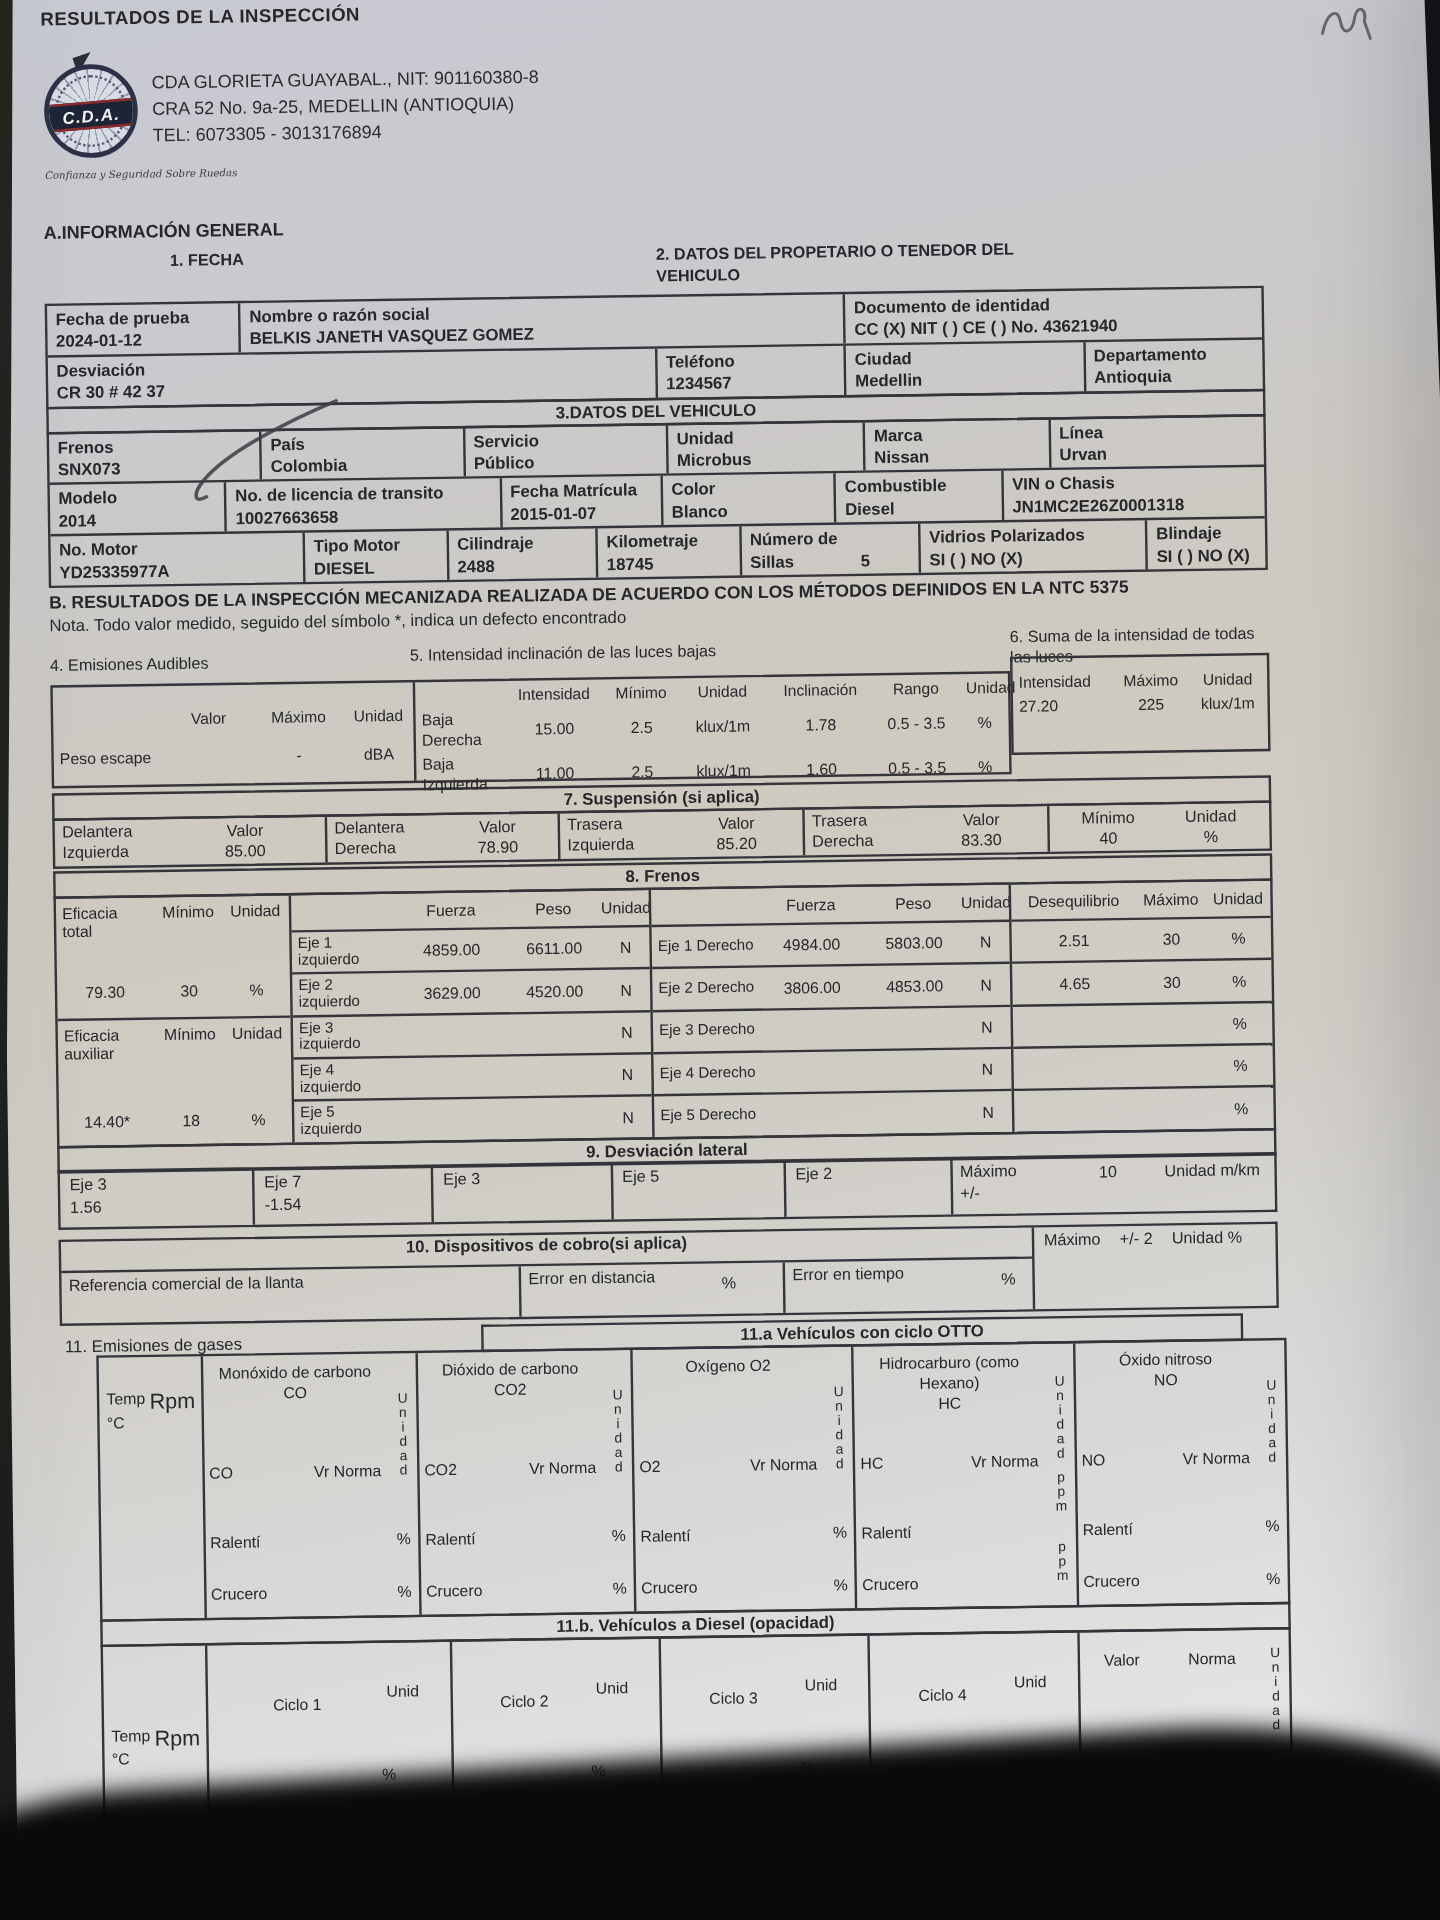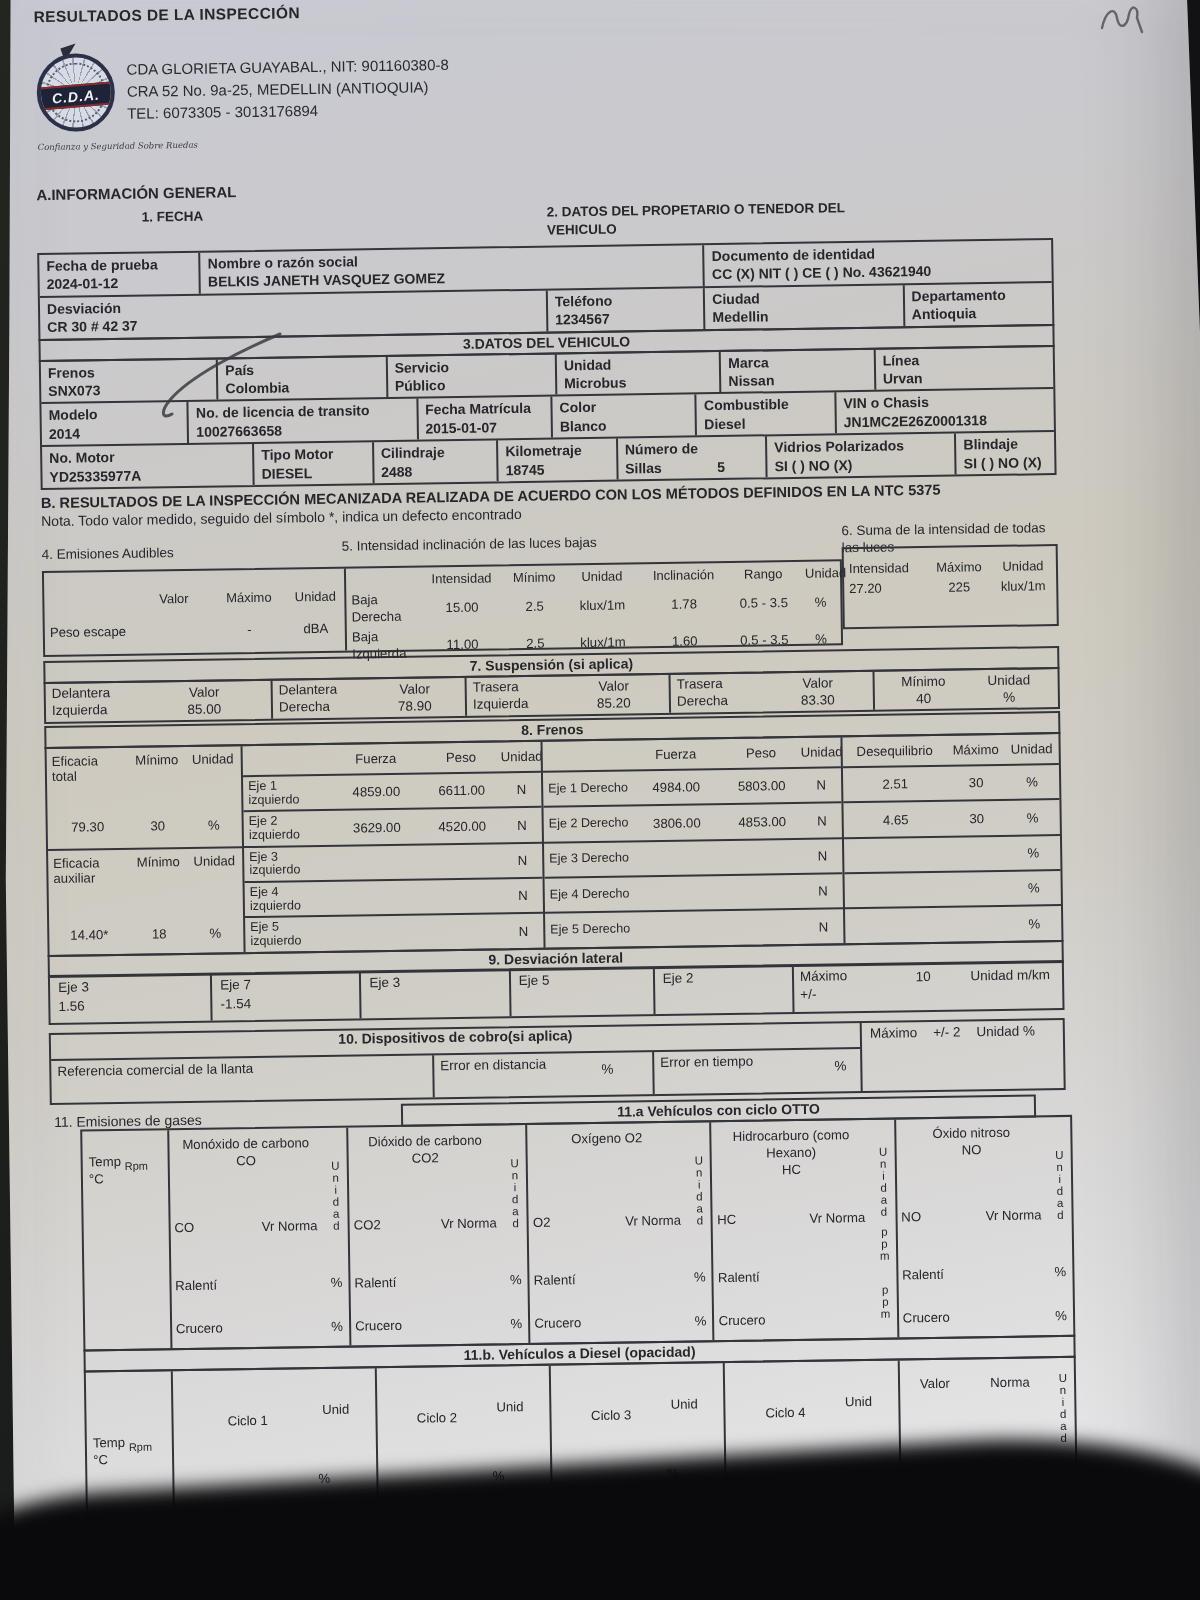--- a/index.html
+++ b/index.html
@@ -89,21 +89,21 @@
   .s10row { flex:1; display:flex; border-top:var(--bd); }
   .s10c { padding:2px 6px; line-height:1.3; }
   .s10R { width:207px; border-left:var(--bd); padding:3px 8px; display:flex; gap:16px; }
 
   .ottoRow { display:flex; margin-top:4px; align-items:flex-end; }
   .gasesTitle { width:351px; font-size:14px; padding-left:4px; padding-bottom:2px; }
   .ottoBand { width:635px; border:var(--bd); text-align:center; font-weight:bold; padding:1px 0 2px; font-size:14px; }
 
   .gt { display:flex; border:var(--bd); margin-left:30px; width:992px; height:222px; font-size:13.2px; }
   .tempcol { width:85px; padding:22px 4px 0 6px; line-height:1.3; }
-  .rpm { position:relative; top:4px; font-size:11px; }
+  .rpm { position:relative; top:4px; font-size:18px; }
   .gcol { display:flex; }
   .g-main { flex:1; display:flex; flex-direction:column; }
   .g-title { height:64px; text-align:center; padding-top:6px; line-height:1.3; }
   .g-sub { height:70px; display:flex; align-items:center; justify-content:space-between; padding:0 6px 0 4px; }
   .g-r { height:48px; display:flex; align-items:center; padding-left:4px; }
   .g-c { height:40px; display:flex; align-items:center; padding-left:4px; }
   .g-strip { width:24px; display:flex; flex-direction:column; align-items:center; }
   .vtext { writing-mode:vertical-rl; text-orientation:upright; line-height:1; font-size:11.5px; letter-spacing:0; }
   .g-uv { margin-top:32px; flex:1; }
   .g-ru { height:48px; display:flex; align-items:center; }

